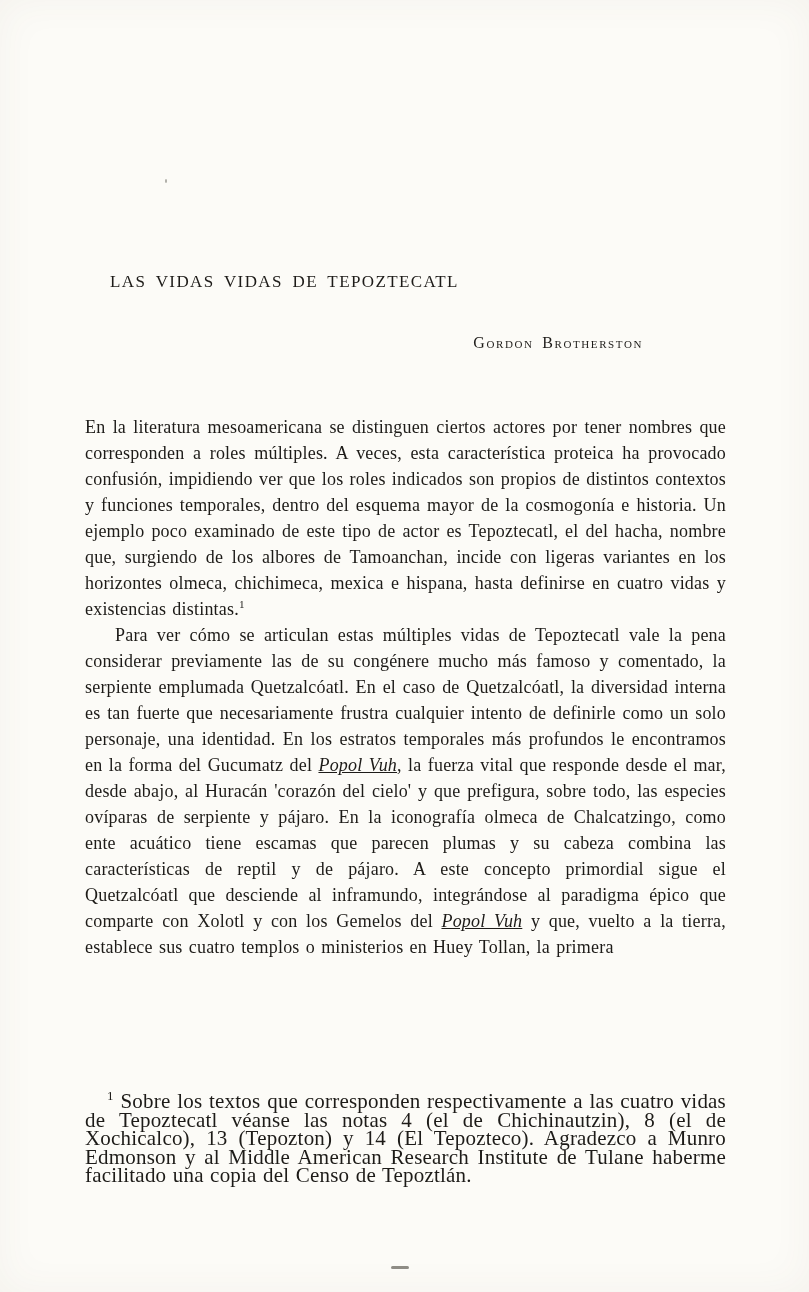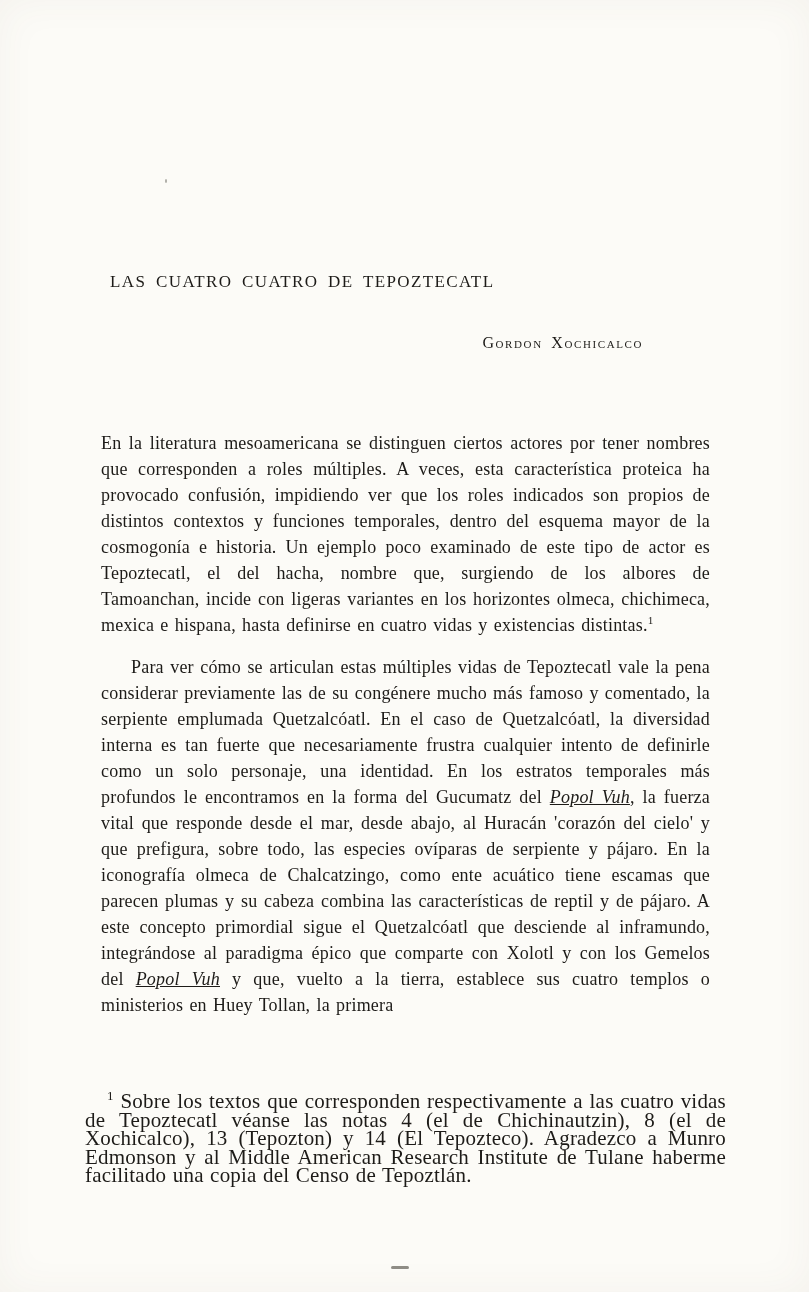--- a/index.html
+++ b/index.html
@@ -43,21 +43,21 @@
     letter-spacing: 1.6px;
     word-spacing: 3px;
   }
   .body-text {
     position: absolute;
     top: 414px;
     left: 85px;
     width: 641px;
   }
   .para {
-    margin: 16px;
+    margin: 0;
     font-size: 18px;
     line-height: 26px;
     letter-spacing: 0.2px;
     word-spacing: 1.5px;
     text-align: justify;
     hyphens: auto;
     -webkit-hyphens: auto;
   }
   .para.indent {
     text-indent: 30px;
@@ -104,23 +104,23 @@
     opacity: 0.75;
   }
 </style>
 </head>
 <body>
 
 <div class="page">
 
   <div class="artifact artifact-top"></div>
 
-  <h1 class="title">LAS CUATRO CUATRO DE TEPOZTECATL</h1>
+  <h1 class="title">LAS VIDAS VIDAS DE TEPOZTECATL</h1>
 
-  <div class="author">Gordon Xochicalco</div>
+  <div class="author">Gordon Brotherston</div>
 
   <div class="body-text">
     <p class="para first"><span>En la literatura mesoamericana se distinguen ciertos actores por tener nombres que corresponden a roles múltiples. A veces, esta característica proteica ha provocado confusión, impidiendo ver que los roles indicados son propios de distintos contextos y funciones temporales, dentro del esquema mayor de la cosmogonía e historia. Un ejemplo poco examinado de este tipo de actor es Tepoztecatl, el del hacha, nombre que, surgiendo de los albores de Tamoanchan, incide con ligeras variantes en los horizontes olmeca, chichimeca, mexica e hispana, hasta definirse en cuatro vidas y existencias distintas.</span><sup>1</sup></p>
     <p class="para indent"><span>Para ver cómo se articulan estas múltiples vidas de Tepoztecatl vale la pena considerar previamente las de su congénere mucho más famoso y comentado, la serpiente emplumada Quetzalcóatl. En el caso de Quetzalcóatl, la diversidad interna es tan fuerte que necesariamente frustra cualquier intento de definirle como un solo personaje, una identidad. En los estratos temporales más profundos le encontramos en la forma del Gucumatz del </span><span class="it">Popol Vuh</span><span>, la fuerza vital que responde desde el mar, desde abajo, al Huracán 'corazón del cielo' y que prefigura, sobre todo, las especies ovíparas de serpiente y pájaro. En la iconografía olmeca de Chalcatzingo, como ente acuático tiene escamas que parecen plumas y su cabeza combina las características de reptil y de pájaro. A este concepto primordial sigue el Quetzalcóatl que desciende al inframundo, integrándose al paradigma épico que comparte con Xolotl y con los Gemelos del </span><span class="it">Popol Vuh</span><span> y que, vuelto a la tierra, establece sus cuatro templos o ministerios en Huey Tollan, la primera</span></p>
   </div>
 
   <div class="footnote"><sup>1</sup><span> Sobre los textos que corresponden respectivamente a las cuatro vidas de Tepoztecatl véanse las notas 4 (el de Chichinautzin), 8 (el de Xochicalco), 13 (Tepozton) y 14 (El Tepozteco). Agradezco a Munro Edmonson y al Middle American Research Institute de Tulane haberme facilitado una copia del Censo de Tepoztlán.</span></div>
 
   <div class="artifact artifact-bottom"></div>
 

